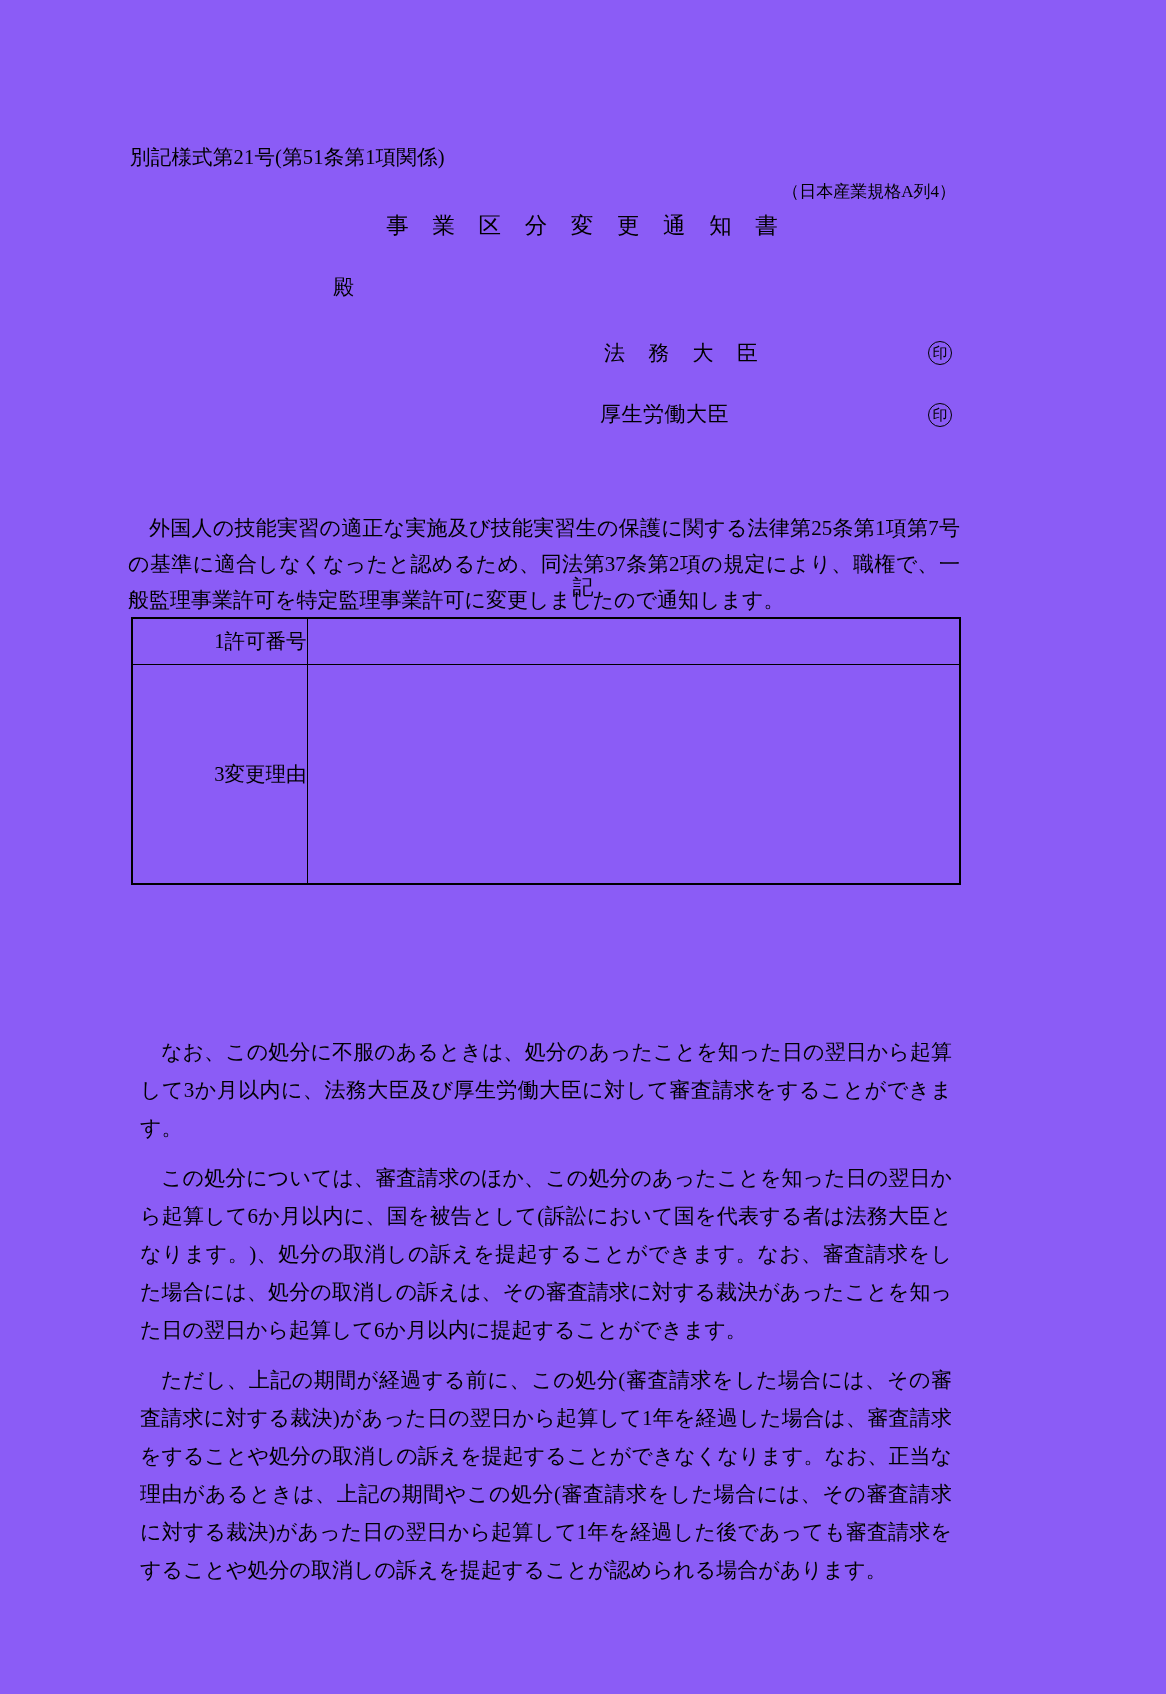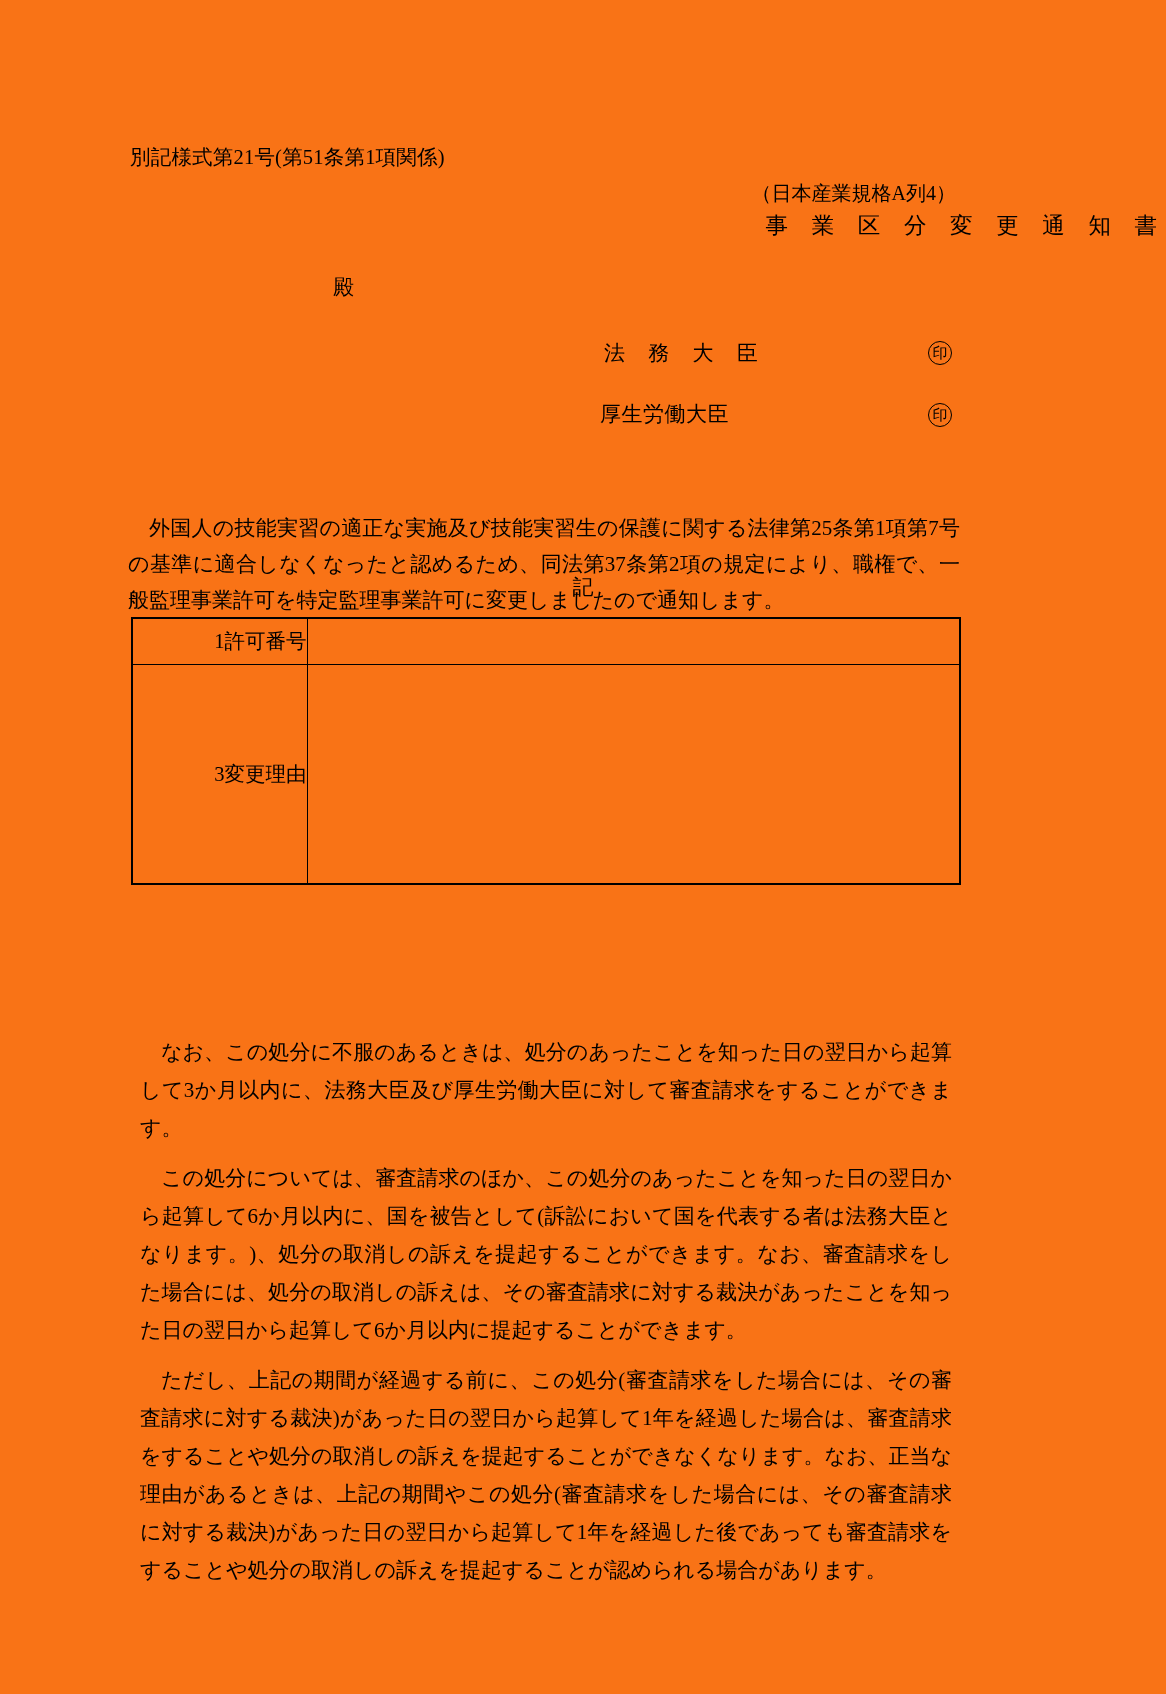--- a/index.html
+++ b/index.html
@@ -9,48 +9,48 @@
     background: #ffffff;
   }
   body {
     font-family: "Liberation Serif", "DejaVu Serif", serif;
     color: #000000;
   }
   .page {
     position: relative;
     width: 1166px;
     height: 1694px;
-    background: #f97316;
+    background: #8b5cf6;
     margin: 0 auto;
     overflow: hidden;
     box-sizing: border-box;
   }
 
   
   .form-no {
     position: absolute;
     left: 130px;
     top: 143px;
     font-size: 20.5px;
     letter-spacing: 0.2px;
     white-space: nowrap;
   }
   .paper-size {
     position: absolute;
     right: 210px;
     top: 180px;
-    font-size: 20px;
+    font-size: 17px;
     white-space: nowrap;
   }
   .doc-title {
     position: absolute;
     left: 0;
     right: 0;
     top: 210px;
-    text-align: right;
+    text-align: center;
     font-size: 22.5px;
     letter-spacing: 9px;
     padding-left: 7px;
     white-space: nowrap;
   }
 
   
   .addressee {
     position: absolute;
     left: 333px;

